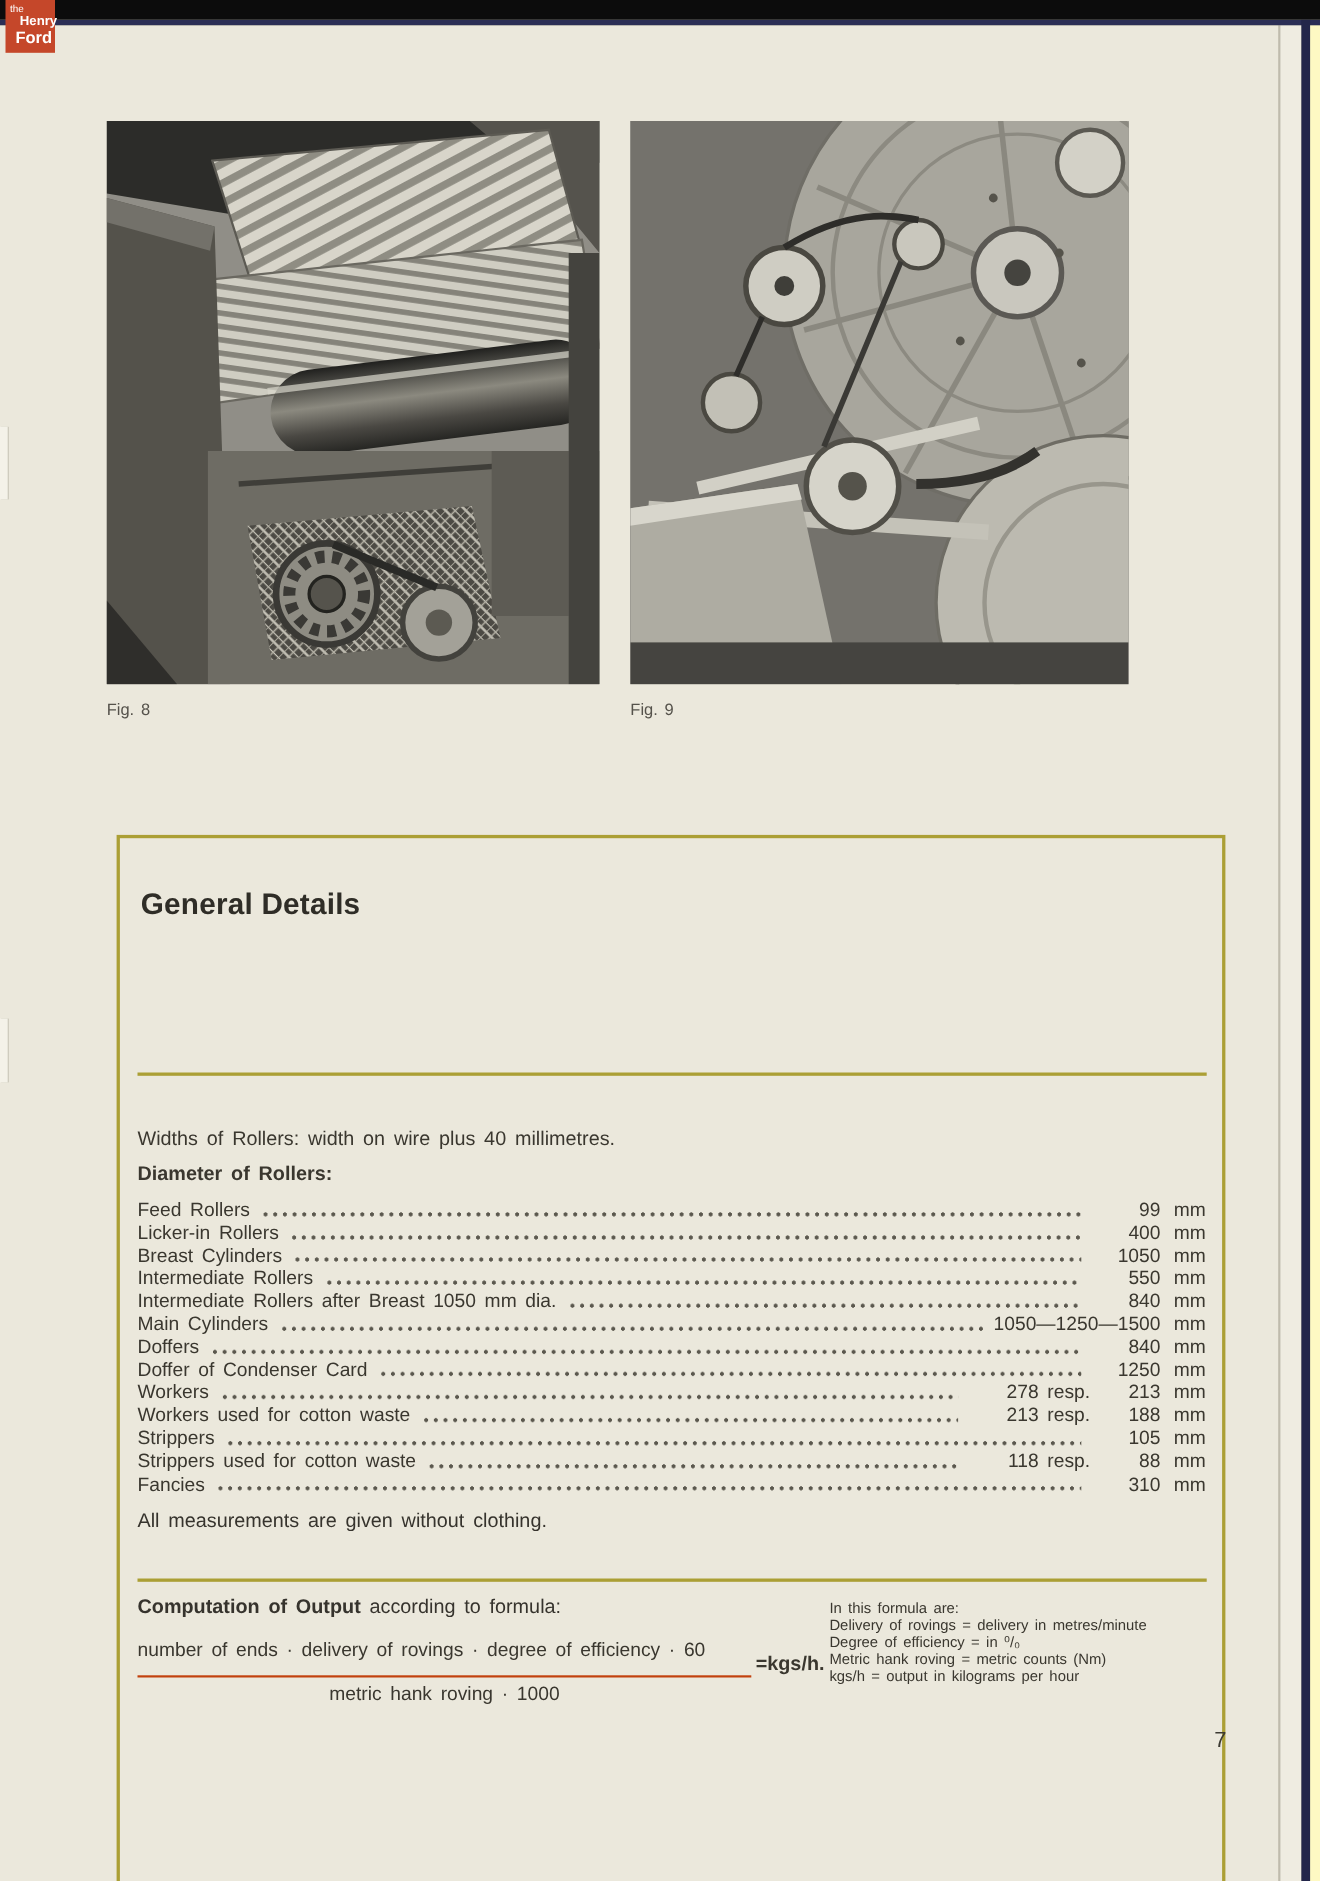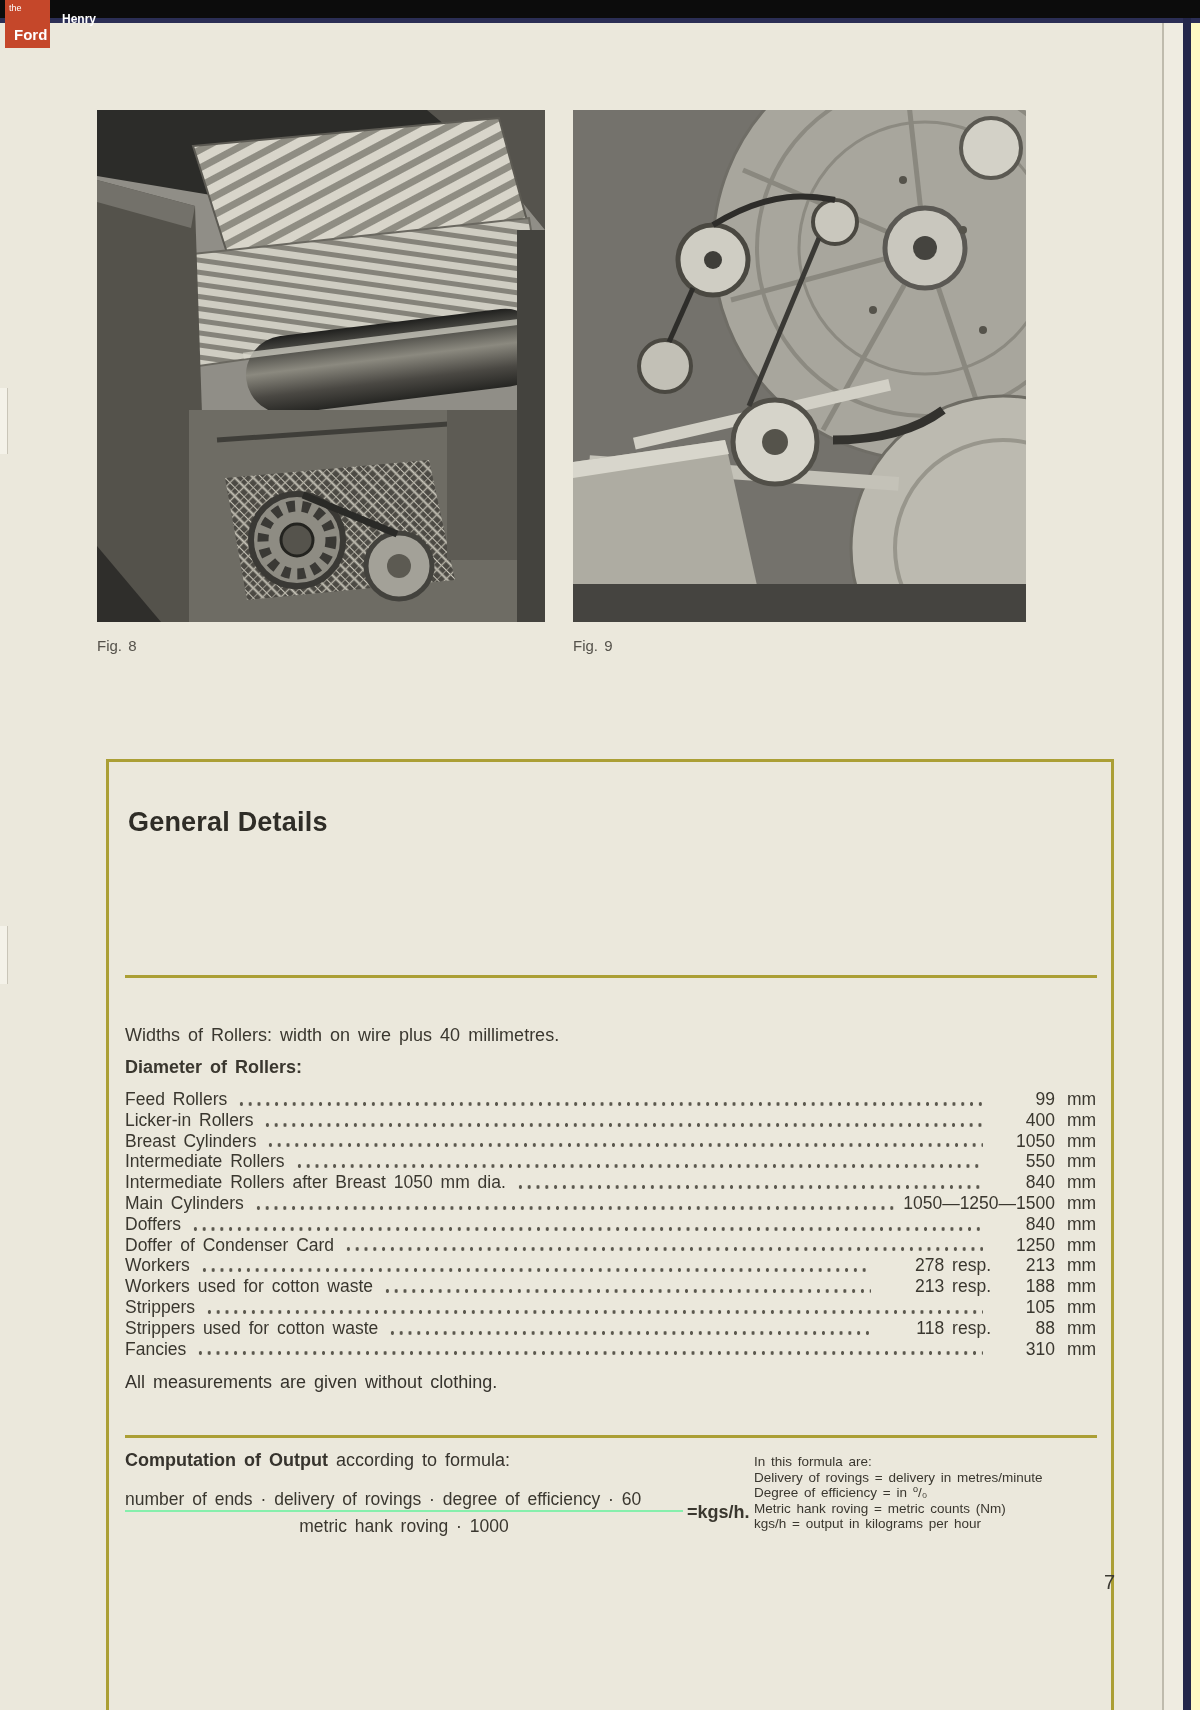--- a/index.html
+++ b/index.html
@@ -9,21 +9,21 @@
   .page-right-margin{position:absolute;left:1164px;top:23px;width:19px;height:1687px;background:#efece1;}
   .page-edge-line{position:absolute;left:1162px;top:23px;width:2px;height:1687px;background:#b7b3a5;opacity:.85;}
   .top-strip{position:absolute;left:0;top:0;width:1200px;height:18px;background:#0c0c0c;}
   .navy-top{position:absolute;left:0;top:18px;width:1200px;height:5px;background:#2b2e55;}
   .navy-right{position:absolute;left:1183px;top:18px;width:8px;height:1692px;background:#23264a;}
   .edge-tab{position:absolute;left:0;width:7px;background:#f4f2e9;box-shadow:1px 0 0 #c9c5b8;}
   .tab1{top:388px;height:66px;} .tab2{top:926px;height:58px;}
 
   .logo{position:absolute;left:5px;top:0;width:45px;height:48px;background:#c5472a;color:#fff;line-height:1;}
   .logo .l1{position:absolute;left:4px;top:4px;font-size:9px;}
-  .logo .l2{position:absolute;left:13px;top:13px;font-size:12px;font-weight:bold;margin-left:44px;}
+  .logo .l2{position:absolute;left:13px;top:13px;font-size:12px;font-weight:bold;}
   .logo .l3{position:absolute;left:9px;top:27px;font-size:15px;font-weight:bold;text-align:right;}
 
   .figure{position:absolute;top:110px;height:512px;background:#8f8d87;}
   .fig8{left:97px;width:448px;} .fig9{left:573px;width:453px;}
   .figure svg{display:block;}
   .caption{position:absolute;top:637px;font-size:15px;color:#55524b;word-spacing:2px;}
   .cap8{left:97px;} .cap9{left:573px;}
 
   .box{position:absolute;left:106px;top:759px;width:1008px;height:1031px;
        border:3px solid #ab9f35;box-sizing:border-box;}
@@ -42,21 +42,21 @@
   .leader{flex:1;align-self:stretch;margin:0 8px 0 10px;
           background-image:radial-gradient(circle,#5b584e 1.6px,rgba(0,0,0,0) 2px);
           background-size:8.8px 4px;background-repeat:repeat-x;background-position:left bottom 4px;}
   .spec-resp{width:112px;text-align:right;white-space:nowrap;flex:none;}
   .spec-value{min-width:64px;text-align:right;white-space:nowrap;flex:none;}
   .spec-unit{width:46px;box-sizing:border-box;padding-left:12px;text-align:left;flex:none;}
   .meas-note{position:absolute;left:16px;top:610px;font-size:18px;word-spacing:3px;}
 
   .comp-head{position:absolute;left:16px;top:688px;font-size:18px;word-spacing:3px;}
   .fraction{position:absolute;left:16px;top:726px;width:558px;font-size:17.5px;word-spacing:3px;color:#3a372f;}
-  .numerator{line-height:22px;padding-bottom:0;border-bottom:2px solid #86efac;white-space:nowrap;}
+  .numerator{line-height:22px;padding-bottom:13px;border-bottom:2px solid #c2410c;white-space:nowrap;}
   .denominator{margin-top:3px;text-align:center;line-height:22px;}
   .equals{position:absolute;left:578px;top:740px;font-size:18px;font-weight:bold;color:#3a372f;}
   .notes{position:absolute;left:645px;top:692px;width:350px;font-size:13.5px;line-height:15.6px;
          word-spacing:2px;color:#3a372f;}
   .page-number{position:absolute;left:1060px;top:1571px;width:55px;text-align:right;font-size:20px;color:#3c3a33;}
 </style>
 </head>
 <body>
 
 <div class="stage">

